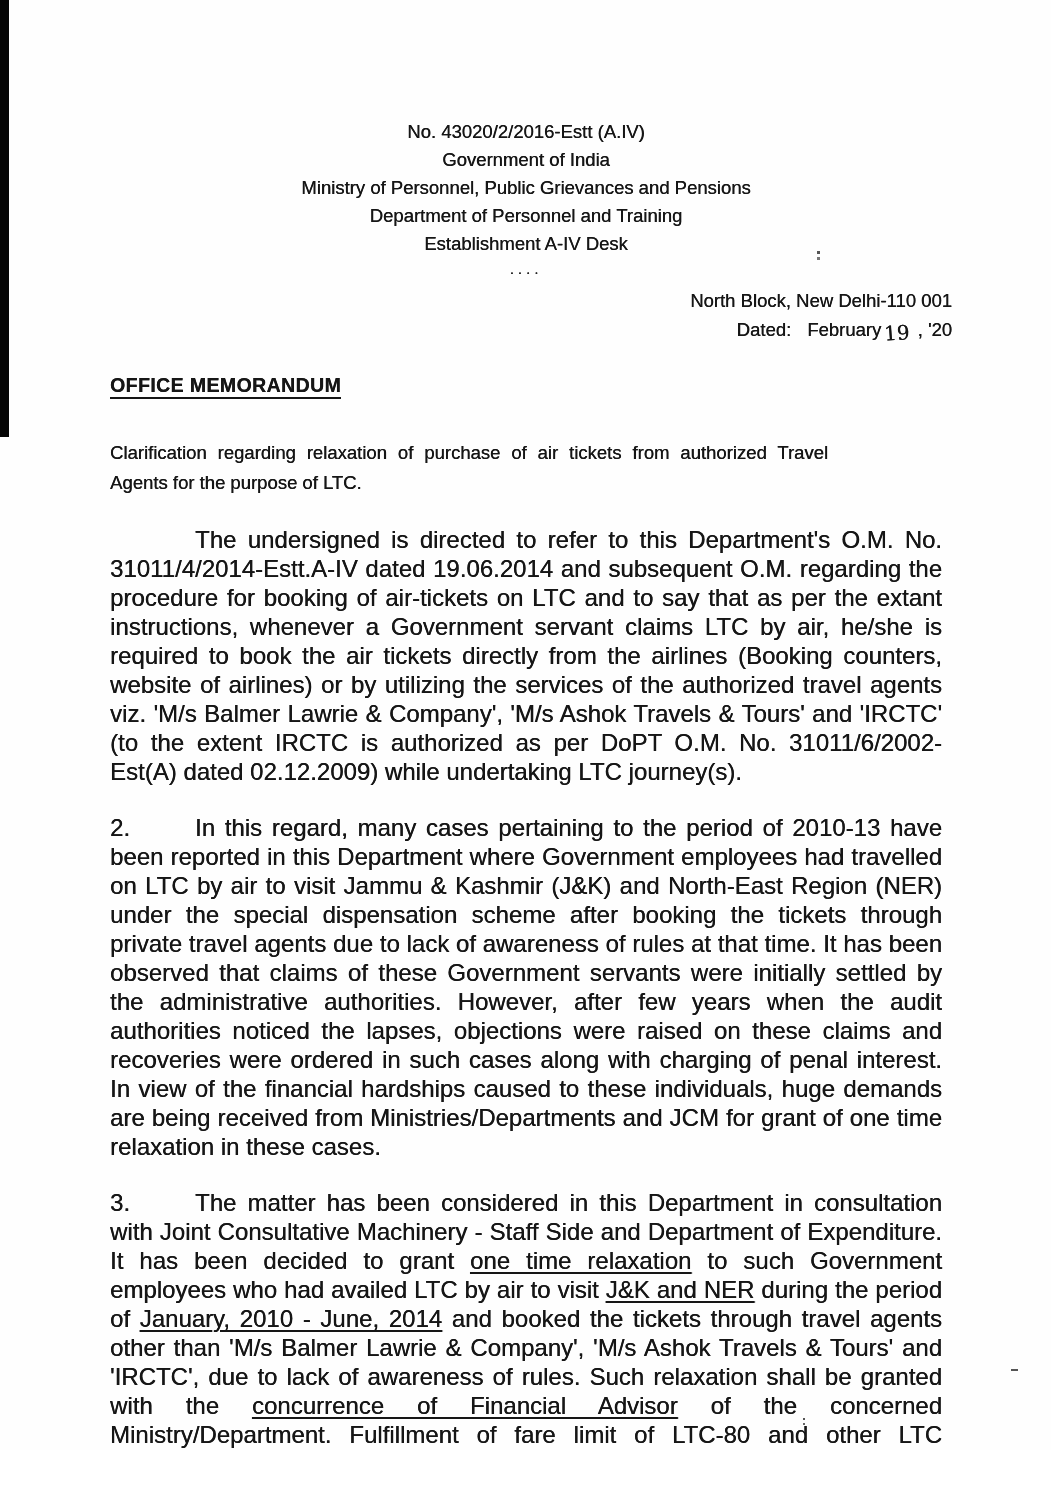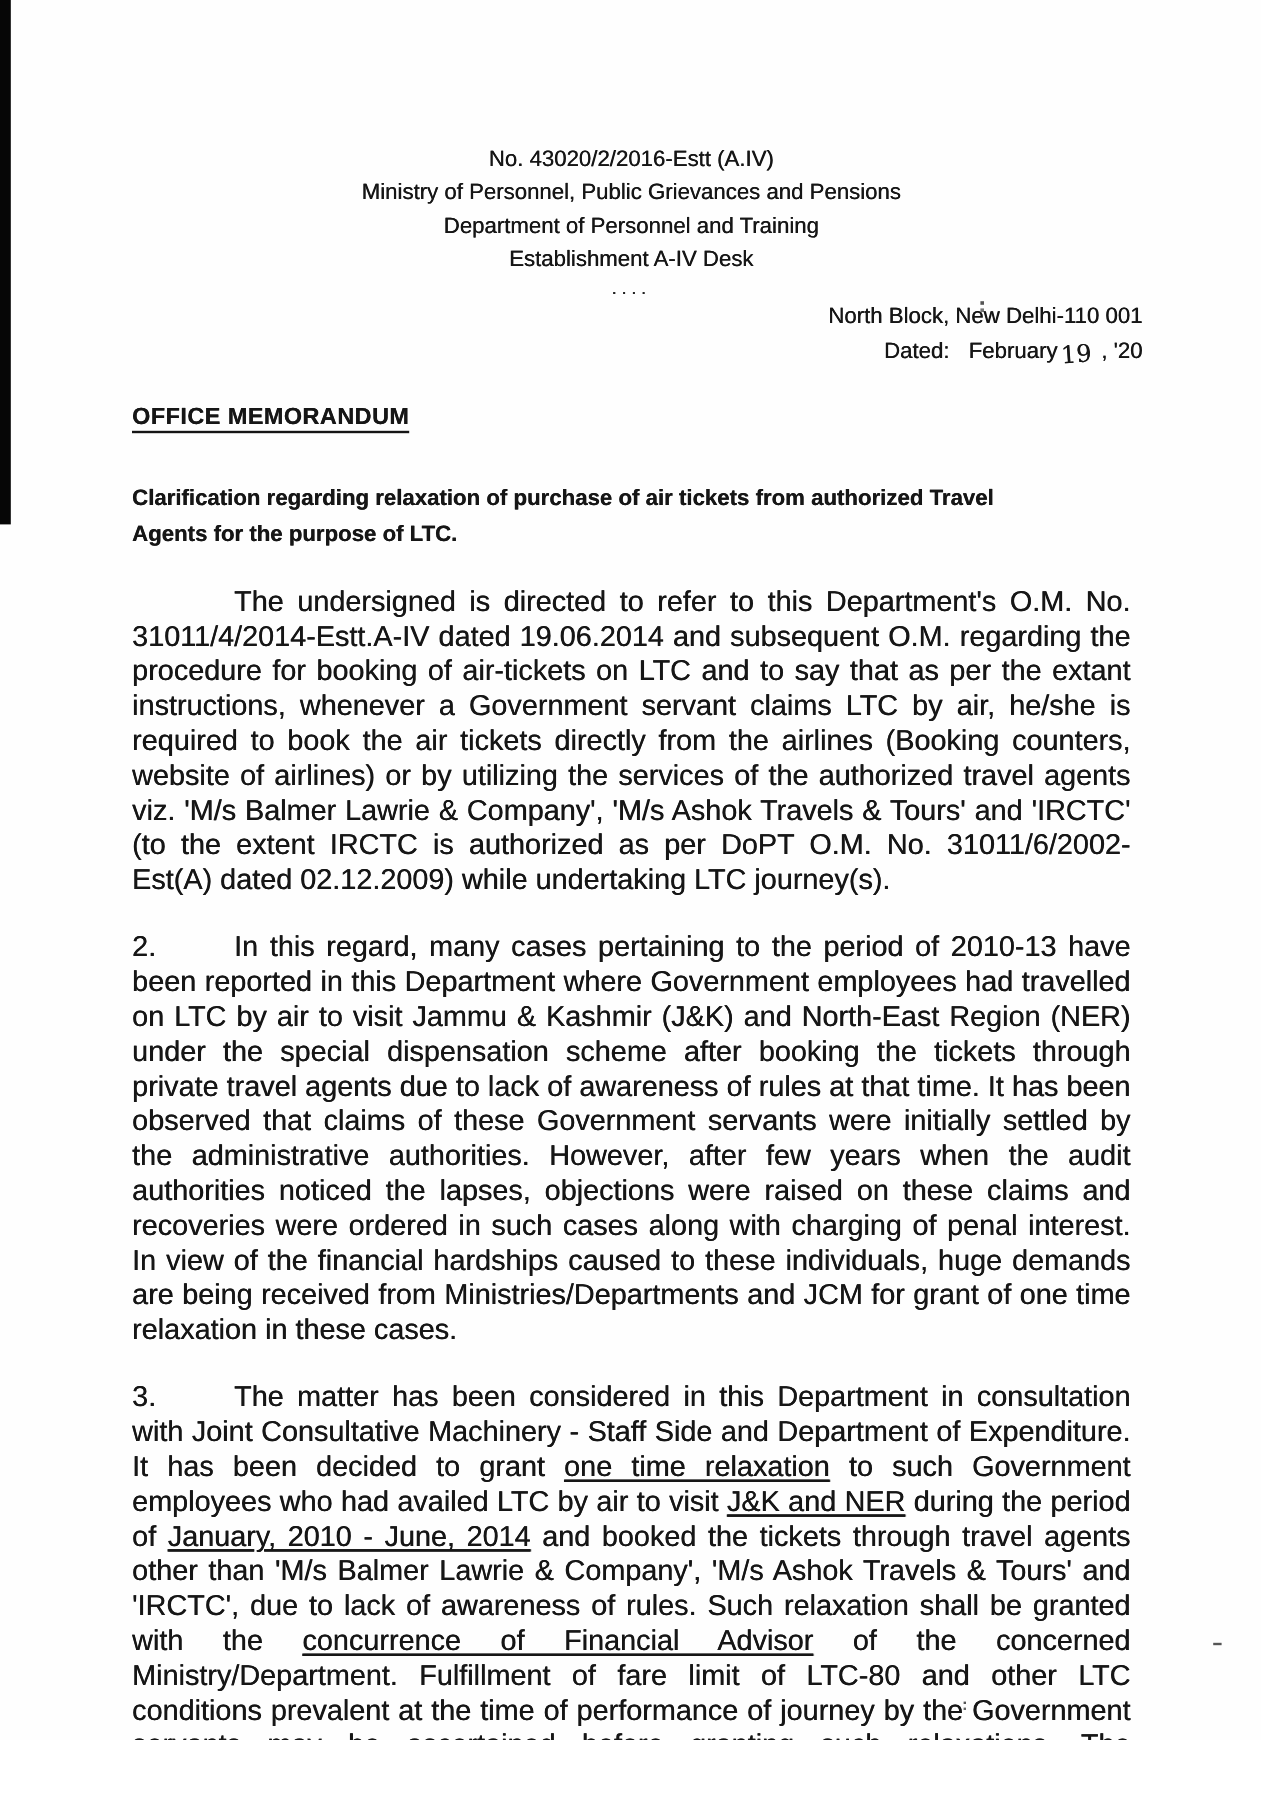--- a/index.html
+++ b/index.html
@@ -20,35 +20,35 @@
     background: #060606;
   }
   .content {
     position: absolute;
     left: 110px;
     top: 118px;
     width: 832px;
   }
   .hdr { text-align: center; font-size: 18.5px; line-height: 28px; }
   .dots { text-align: center; font-size: 15px; letter-spacing: 4px; line-height: 16px; margin-top: 3px; color: #222; }
-  .right-block { text-align: right; font-size: 18.5px; line-height: 28px; margin-right: -10px; }
+  .right-block { text-align: right; font-size: 18.5px; line-height: 28px; margin-top: 10px; margin-right: -10px; }
   .dateline .lbl { margin-right: 16px; }
   .hand {
     display: inline-block;
     font-family: "DejaVu Serif", serif;
     font-size: 20px;
     transform: translateY(4px) rotate(-4deg);
     padding: 0 2px 0 3px;
   }
   .yr { margin-left: 6px; }
   .heading { text-align: left; margin-top: 30px; font-size: 19.5px; font-weight: bold; letter-spacing: 0.4px; }
   .heading span { border-bottom: 2.5px solid #151515; padding-bottom: 1px; }
   .subject { display: flex; margin-top: 41px; font-size: 18.5px; line-height: 30px; }
   .subject .slbl { width: 112px; flex: none; padding-left: 7px; box-sizing: border-box; }
-  .subject .stxt { font-weight: bold; width: 718px; text-align: justify; }
+  .subject .stxt { font-weight: normal; width: 718px; text-align: justify; }
   .para {
     position: relative;
     margin: 27px 0 0 0;
     font-size: 24px;
     line-height: 29px;
     text-align: justify;
     text-indent: 85px;
   }
   .pnum { position: absolute; left: 0; top: 0; text-indent: 0; }
   .u { text-decoration: underline; text-decoration-thickness: 2px; text-underline-offset: 3px; }
@@ -64,20 +64,21 @@
 <div class="page">
   <div class="scan-bar"></div>
   <div class="speck speck-colon-1"></div>
   <div class="speck speck-dash"></div>
   <div class="speck speck-colon-2"></div>
 
   <div class="content">
 
     <div class="hdr">
       <div>No. 43020/2/2016-Estt (A.IV)</div>
+      <div>Government of India</div>
       <div>Ministry of Personnel, Public Grievances and Pensions</div>
       <div>Department of Personnel and Training</div>
       <div>Establishment A-IV Desk</div>
     </div>
 
     <div class="dots">....</div>
 
     <div class="right-block">
       <div>North Block, New Delhi-110 001</div>
       <div class="dateline">

